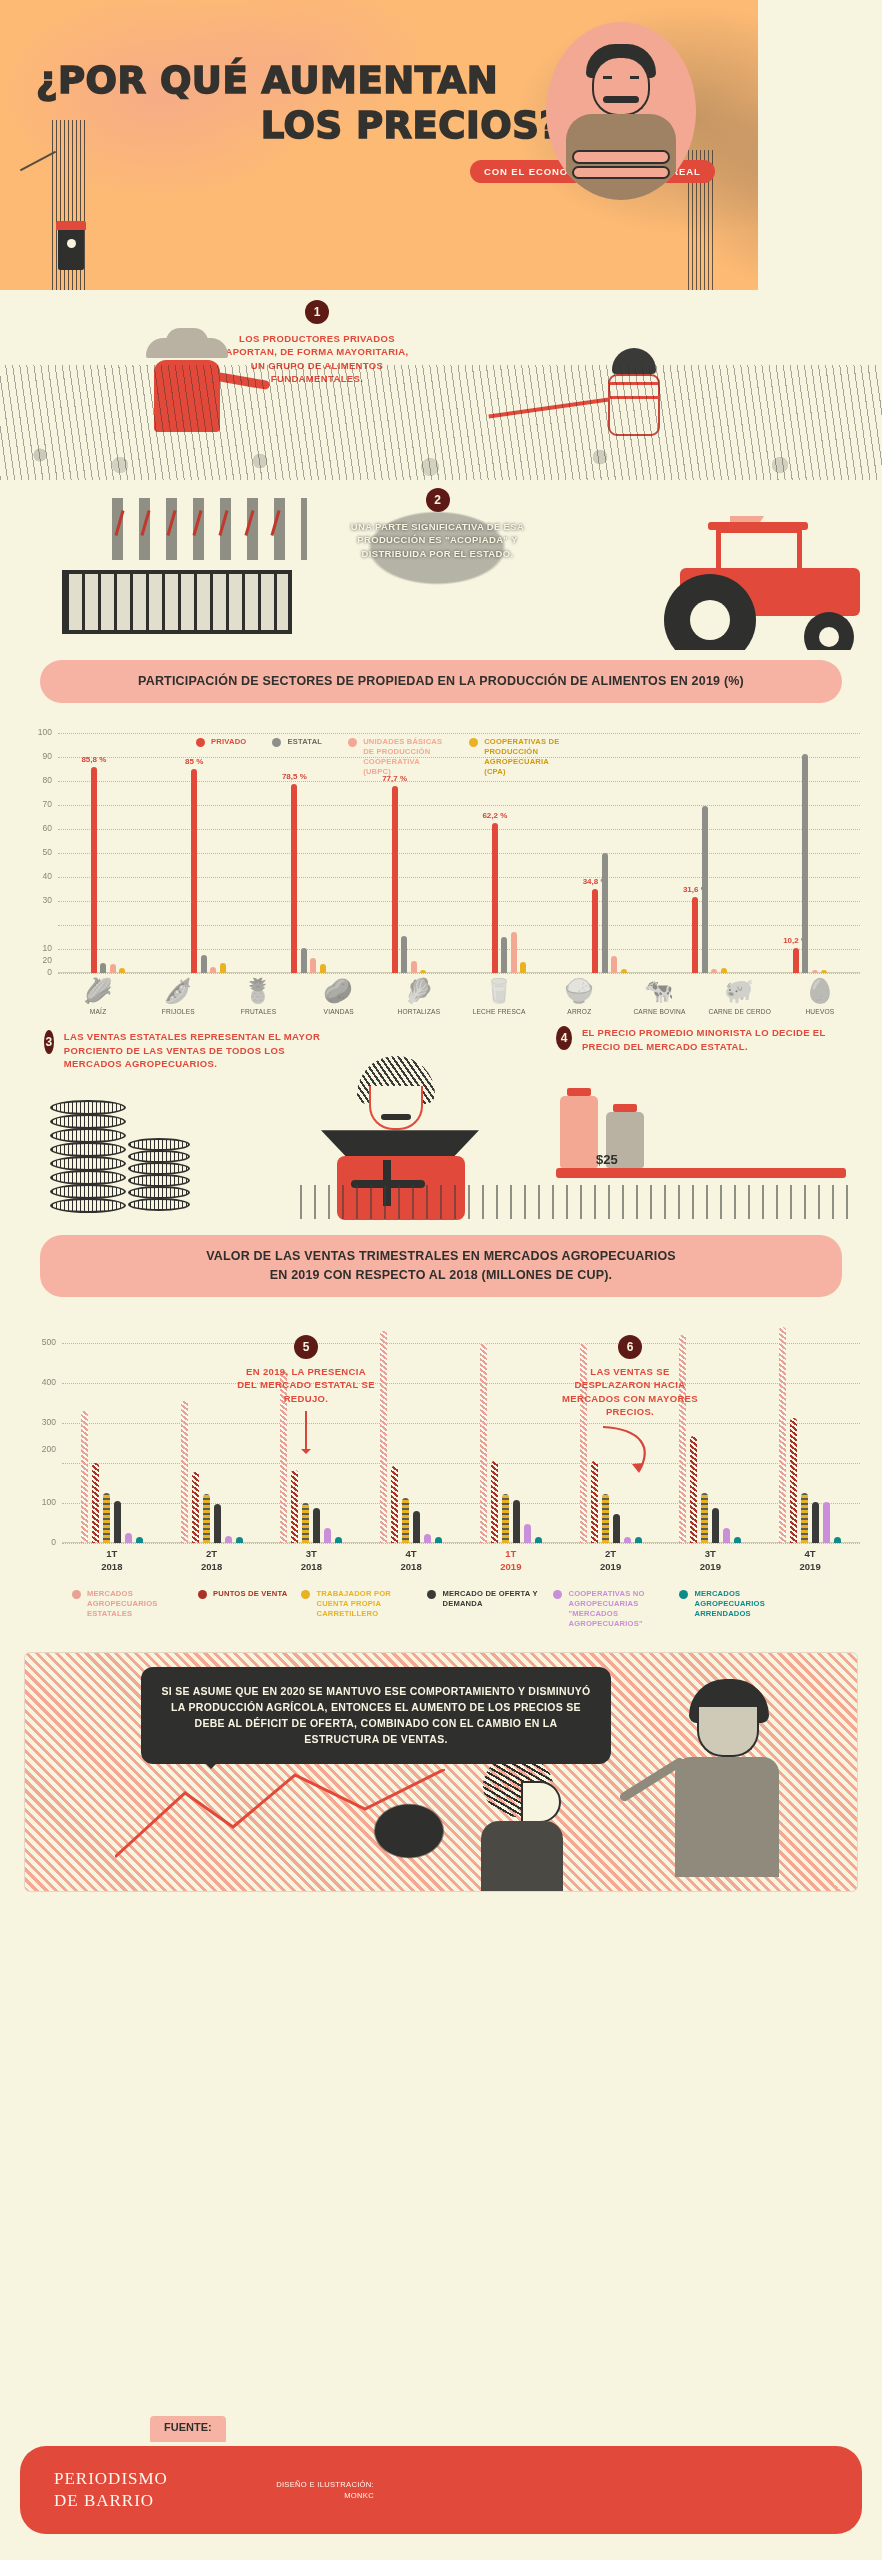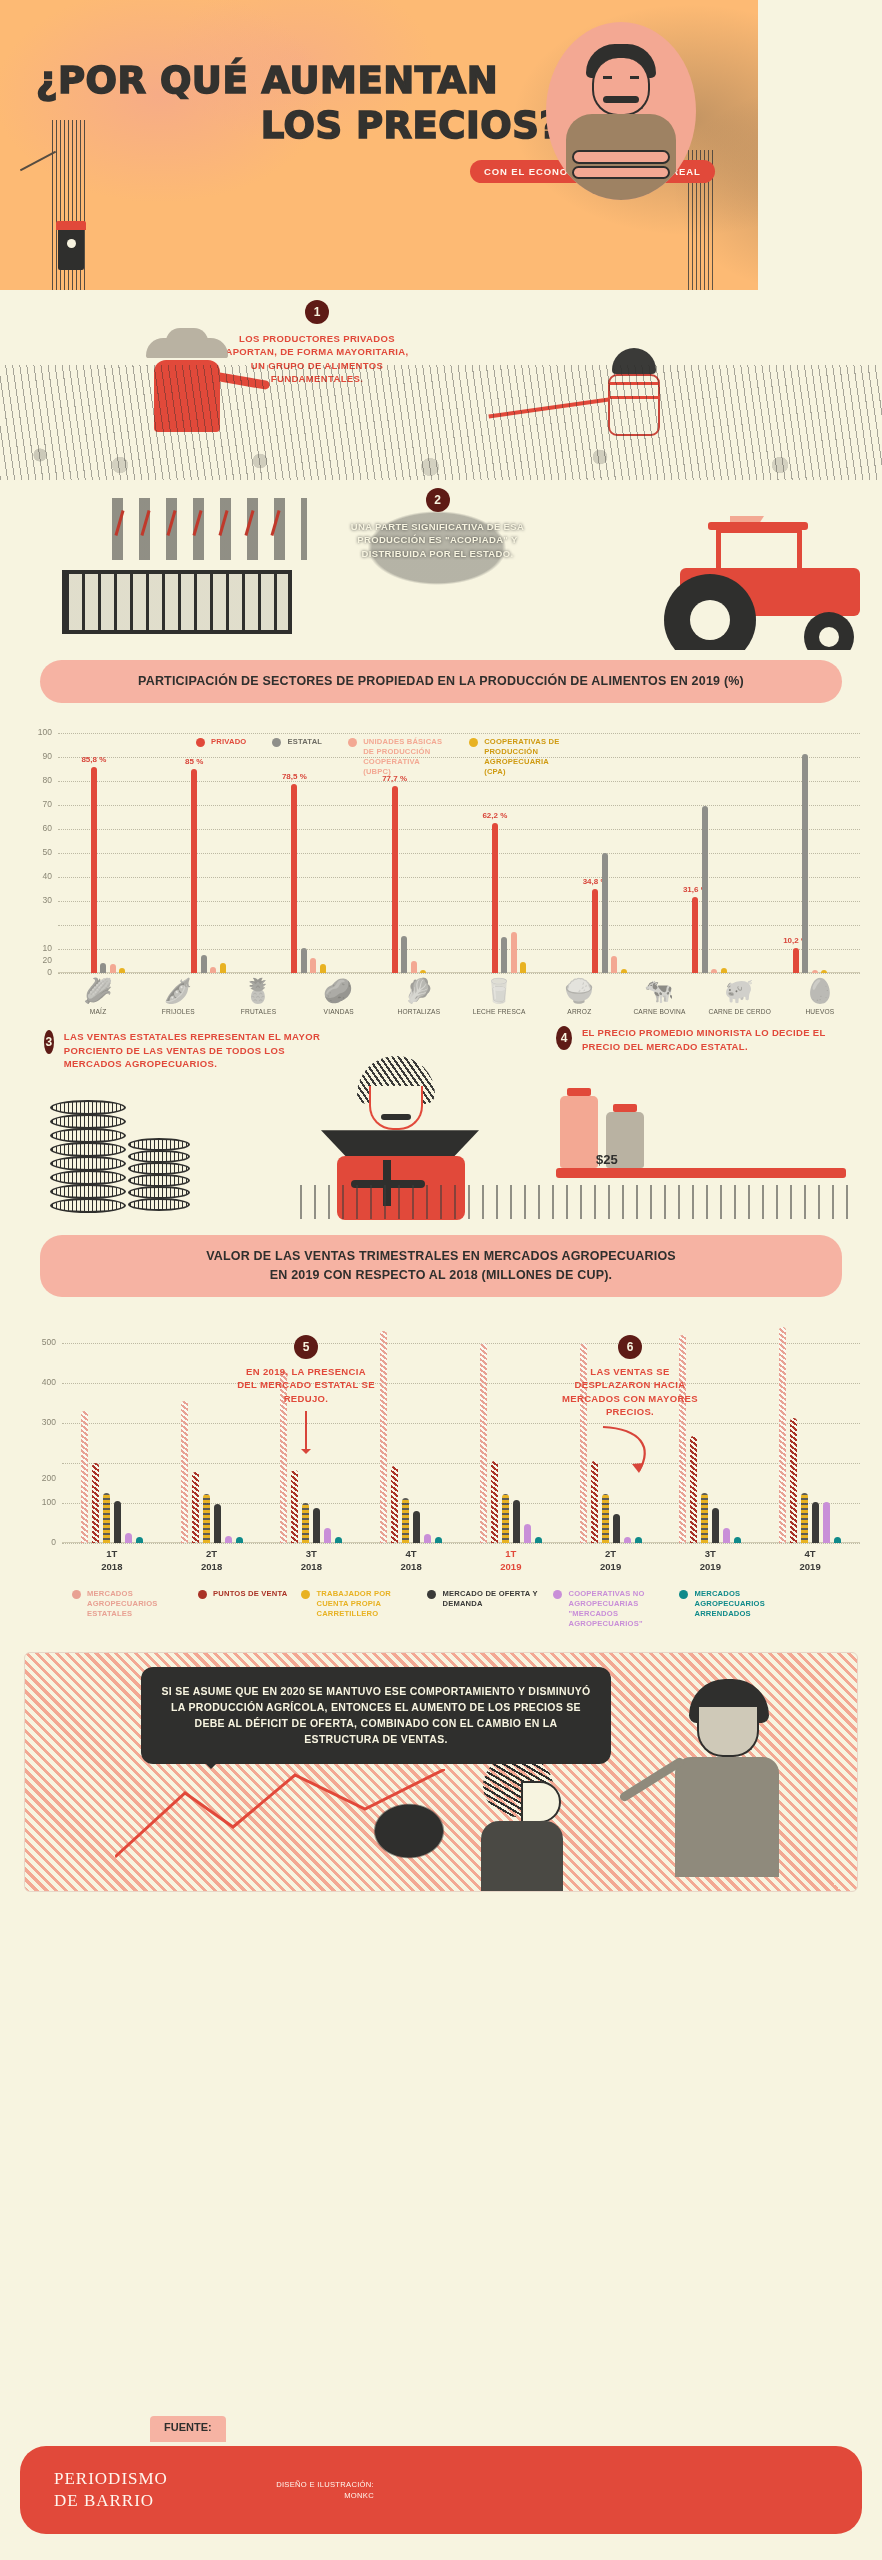--- a/index.html
+++ b/index.html
@@ -560,21 +560,21 @@
     </div>
   </div>
 
   <div class="c2-plot">
     <div id="c2-grid">
         <div class="gridline" style="top: 220px;"></div>
         <div class="ytick" style="top: 220px;">0</div>
         <div class="gridline" style="top: 180px;"></div>
         <div class="ytick" style="top: 180px;">100</div>
         <div class="gridline" style="top: 140px;"></div>
-        <div class="ytick" style="top: 156px;">200</div>
+        <div class="ytick" style="top: 127px;">200</div>
         <div class="gridline" style="top: 100px;"></div>
         <div class="ytick" style="top: 100px;">300</div>
         <div class="gridline" style="top: 60px;"></div>
         <div class="ytick" style="top: 60px;">400</div>
         <div class="gridline" style="top: 20px;"></div>
         <div class="ytick" style="top: 20px;">500</div>
       </div>
     <div class="axis-base"></div>
     <div class="c2-groups" id="c2-groups">
         <div class="c2-grp">

